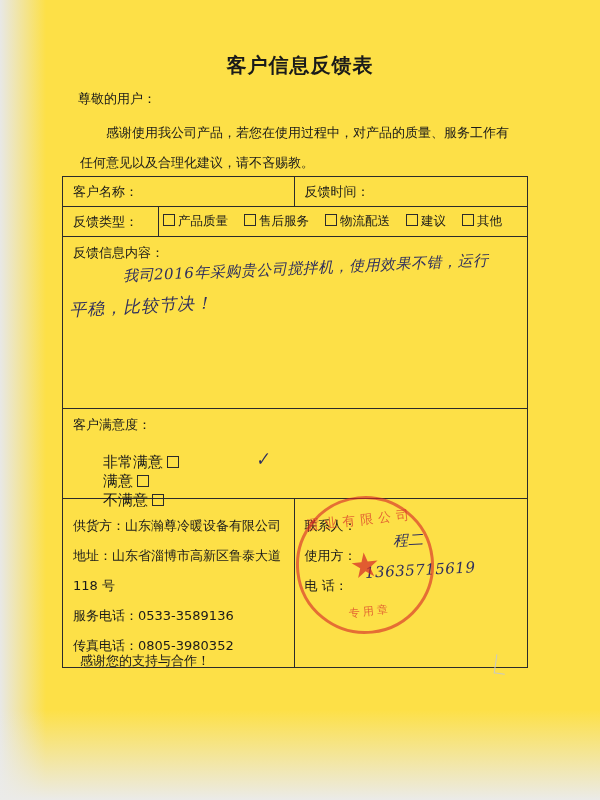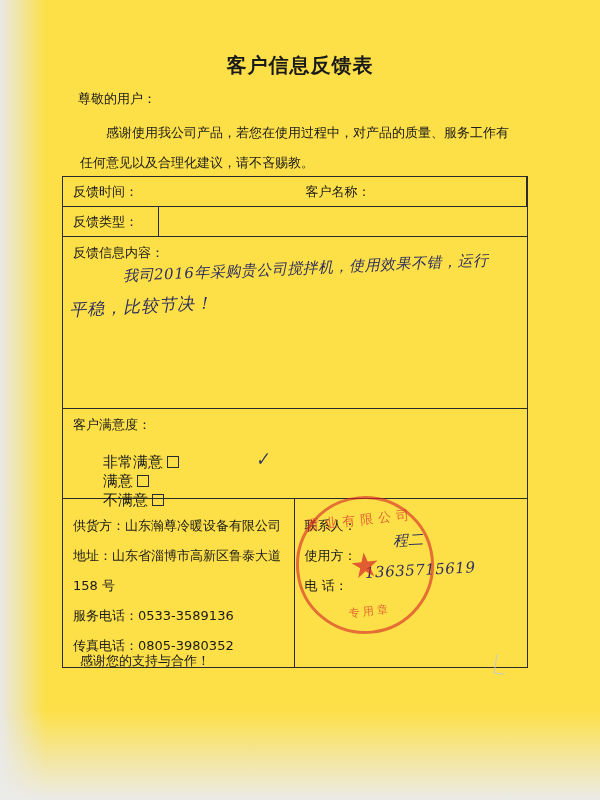--- a/index.html
+++ b/index.html
@@ -227,32 +227,39 @@
 
   <div class="doc-title">客户信息反馈表</div>
 
   <div class="salutation">尊敬的用户：</div>
 
   <div class="intro">感谢使用我公司产品，若您在使用过程中，对产品的质量、服务工作有任何意见以及合理化建议，请不吝赐教。</div>
 
   <div class="table">
 
     <div class="row row-info">
+      <div class="cell divider c-name">
+        <span>客户名称：</span>
+        <span></span>
+      </div>
       <div class="cell c-time">
         <span>反馈时间：</span>
         <span></span>
       </div>
-      <div class="cell divider c-name">
-        <span>客户名称：</span>
-        <span></span>
-      </div>
     </div>
 
     <div class="row row-type">
       <div class="cell divider c-type-label">反馈类型：</div>
+      <div class="cell c-type-opts">
+        <span class="opt"><span class="box"></span><span>产品质量</span></span>
+        <span class="opt"><span class="box"></span><span>售后服务</span></span>
+        <span class="opt"><span class="box"></span><span>物流配送</span></span>
+        <span class="opt"><span class="box"></span><span>建议</span></span>
+        <span class="opt"><span class="box"></span><span>其他</span></span>
+      </div>
     </div>
 
     <div class="row row-feedback">
       <div class="fb-label">反馈信息内容：</div>
       <div class="hw hw-feedback-1">我司2016年采购贵公司搅拌机，使用效果不错，运行</div>
       <div class="hw hw-feedback-2">平稳，比较节决！</div>
     </div>
 
     <div class="row row-sat">
       <div class="sat-label">客户满意度：</div>
@@ -263,21 +270,21 @@
       </div>
       <div class="hw hw-check">✓</div>
     </div>
 
     <div class="row row-contact">
       <div class="cell divider c-supplier">
         <div class="contact-line">
           <span>供货方：</span><span>山东瀚尊冷暖设备有限公司</span>
         </div>
         <div class="contact-line" style="white-space:normal;line-height:30px;">
-          <span>地址：</span><span>山东省淄博市高新区鲁泰大道 158 号</span>
+          <span>地址：</span><span>山东省淄博市高新区鲁泰大道 118 号</span>
         </div>
         <div class="contact-line">
           <span>服务电话：</span><span>0533-3589136</span>
         </div>
         <div class="contact-line">
           <span>传真电话：</span><span>0805-3980352</span>
         </div>
       </div>
       <div class="cell c-user">
         <div class="contact-line">

